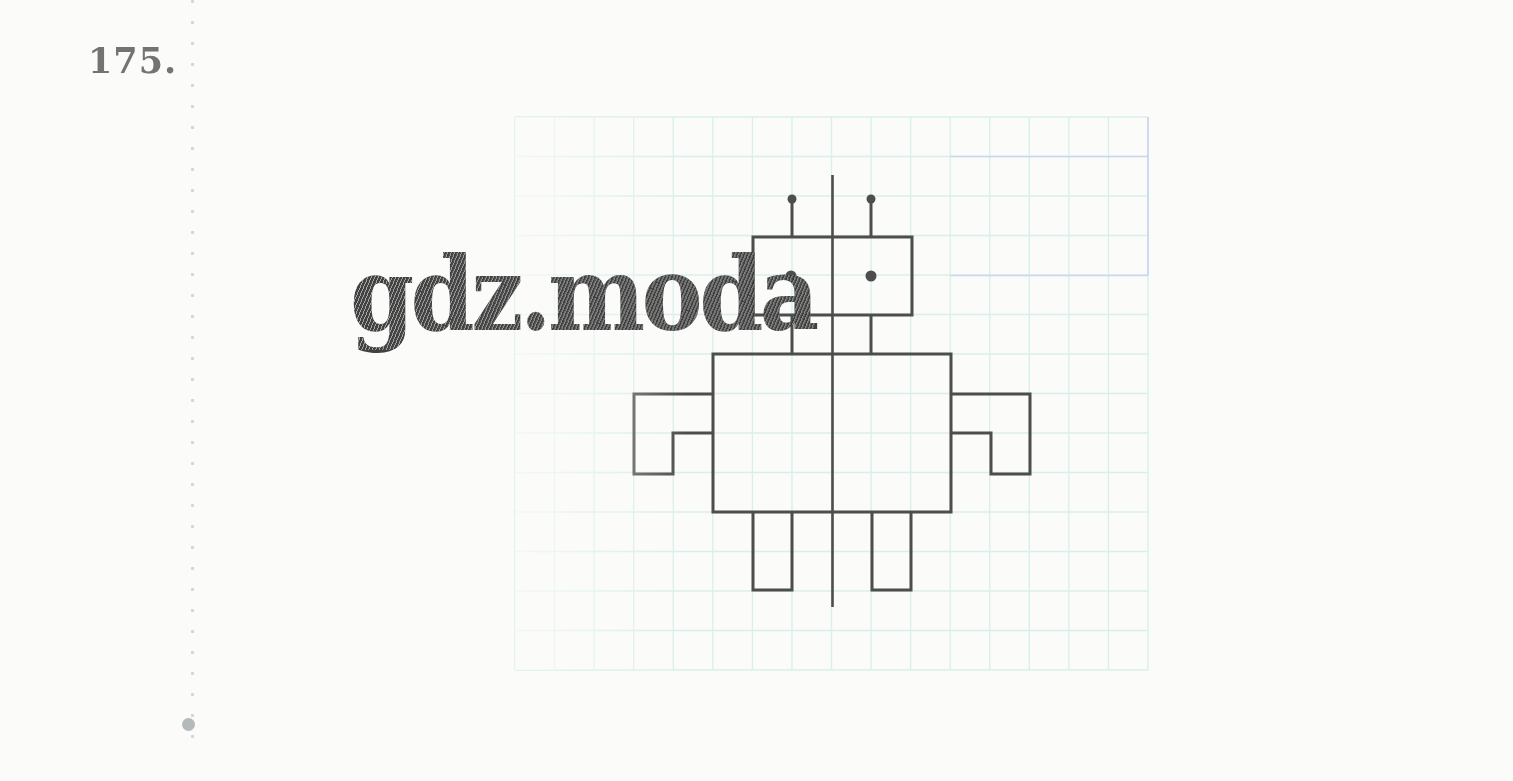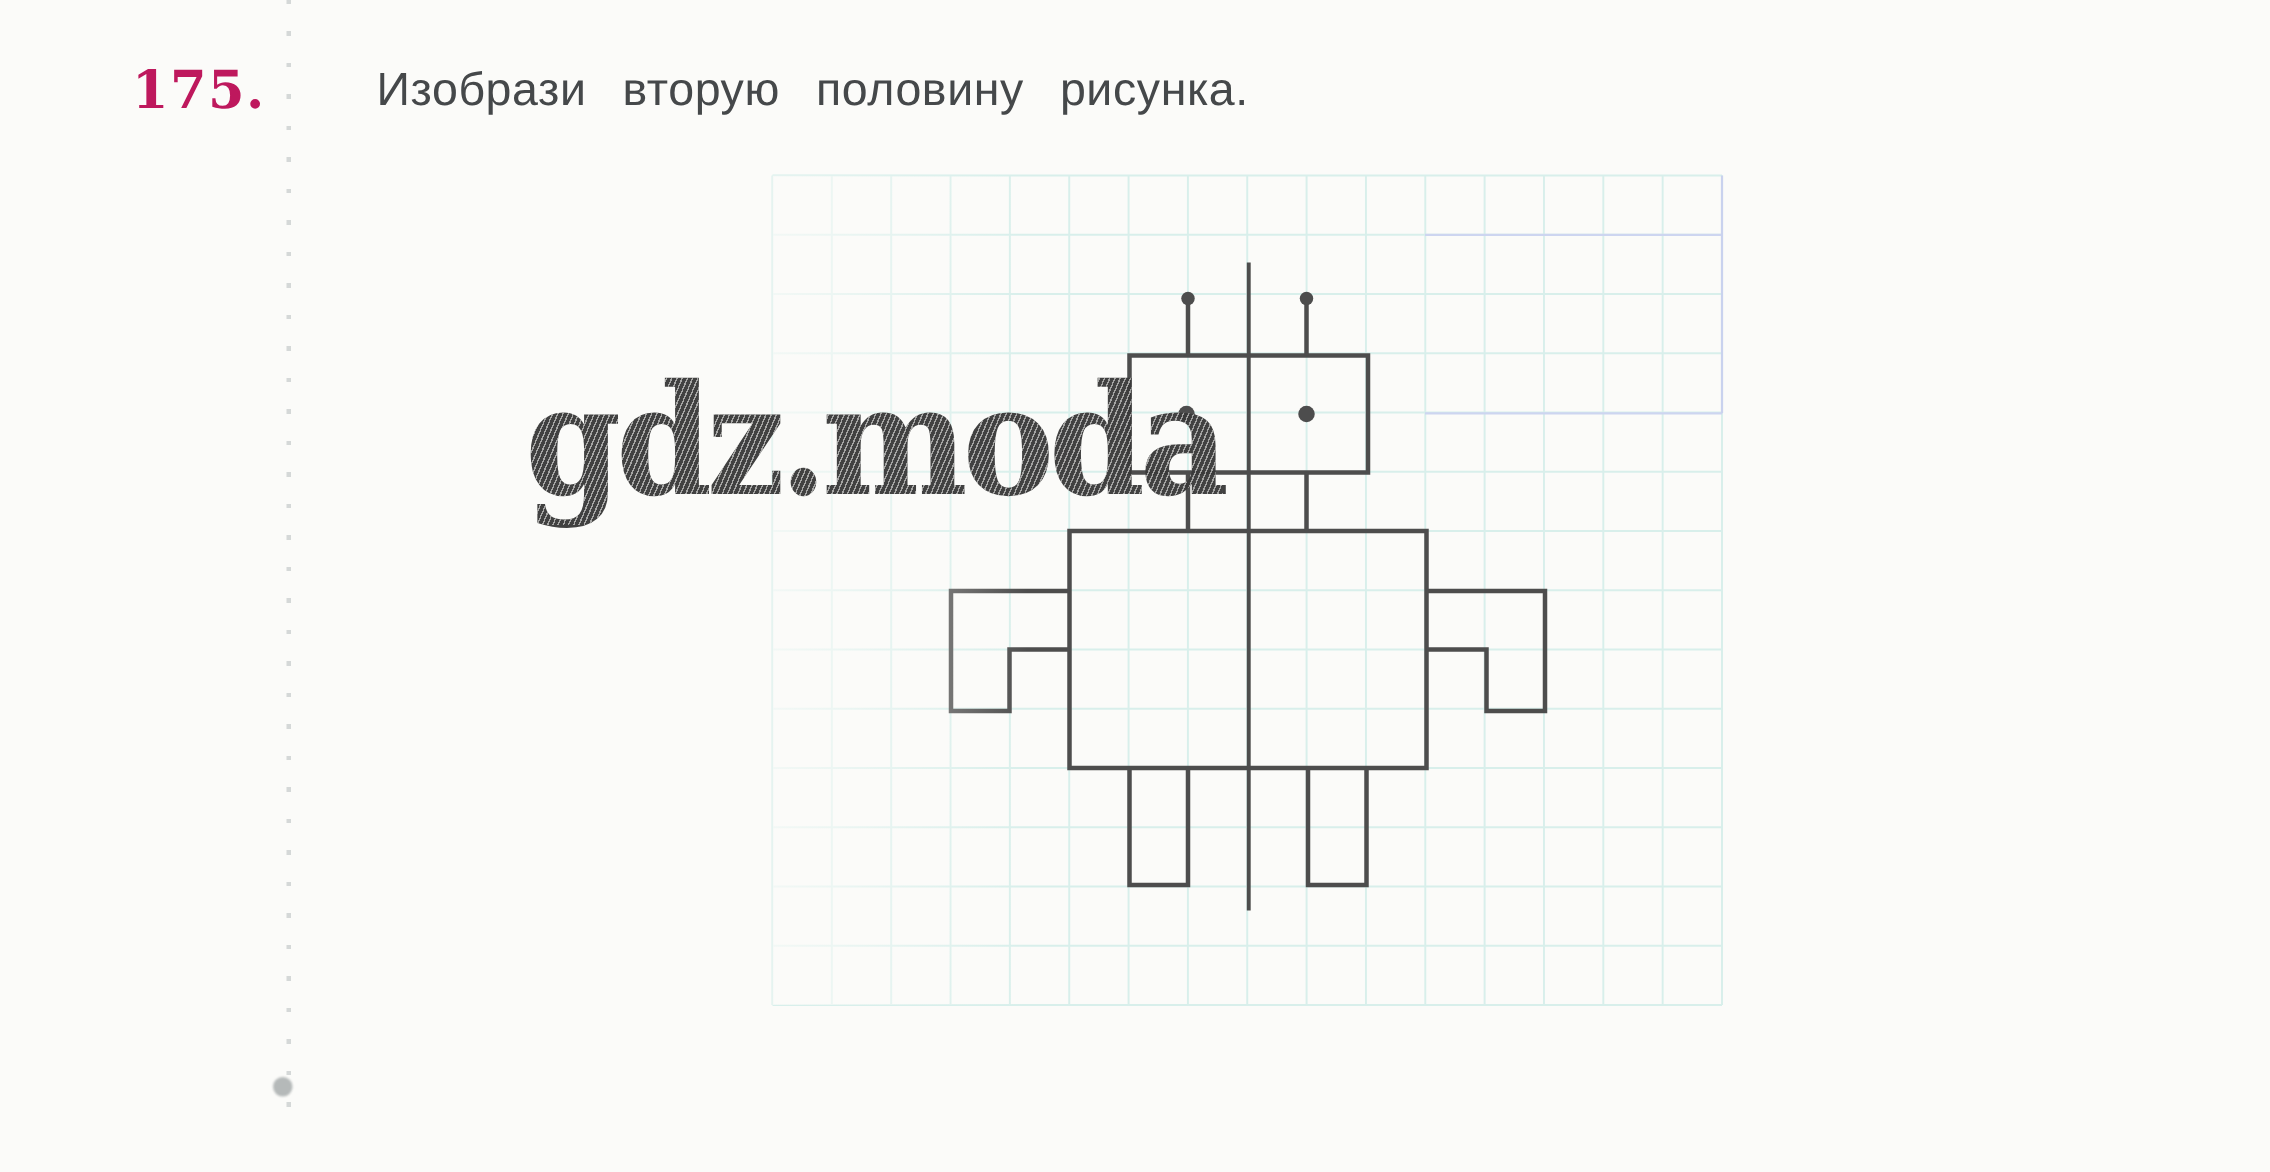--- a/index.html
+++ b/index.html
@@ -18,21 +18,21 @@
     opacity: .85;
   }
   .margin-blob {
     position: absolute; left: 182px; top: 718px; width: 13px; height: 13px;
     border-radius: 50%; background: #b5b9b9; filter: blur(.6px);
   }
 
   .task-number {
     position: absolute; left: 88px; top: 40px;
     font-family: "DejaVu Serif", serif; font-weight: bold;
-    font-size: 35px; letter-spacing: 1px; color: #be185d;
+    font-size: 35px; letter-spacing: 1px; color: #737373;
   }
   .instruction {
     position: absolute; left: 251px; top: 42px;
     font-size: 31px; color: #45484a; letter-spacing: .4px; word-spacing: 15px;
   }
 
   .figure-svg { position: absolute; left: 0; top: 0; }
 
   
   .grid-fade-left {
@@ -63,21 +63,20 @@
 </style>
 </head>
 <body>
 
 <div class="canvas">
 
   <div class="margin-rule"></div>
   <div class="margin-blob"></div>
 
   <div class="task-number">175.</div>
-  <div class="instruction">Изобрази  вторую  половину  рисунка.</div>
 
   <svg id="figure-svg" class="figure-svg" width="1513" height="781">
       <line x1="515" y1="117" x2="515" y2="670" stroke="#d8efeb" stroke-width="1.3"></line>
       <line x1="554.5625" y1="117" x2="554.5625" y2="670" stroke="#d8efeb" stroke-width="1.3"></line>
       <line x1="594.125" y1="117" x2="594.125" y2="670" stroke="#d8efeb" stroke-width="1.3"></line>
       <line x1="633.6875" y1="117" x2="633.6875" y2="670" stroke="#d8efeb" stroke-width="1.3"></line>
       <line x1="673.25" y1="117" x2="673.25" y2="670" stroke="#d8efeb" stroke-width="1.3"></line>
       <line x1="712.8125" y1="117" x2="712.8125" y2="670" stroke="#d8efeb" stroke-width="1.3"></line>
       <line x1="752.375" y1="117" x2="752.375" y2="670" stroke="#d8efeb" stroke-width="1.3"></line>
       <line x1="791.9375" y1="117" x2="791.9375" y2="670" stroke="#d8efeb" stroke-width="1.3"></line>

